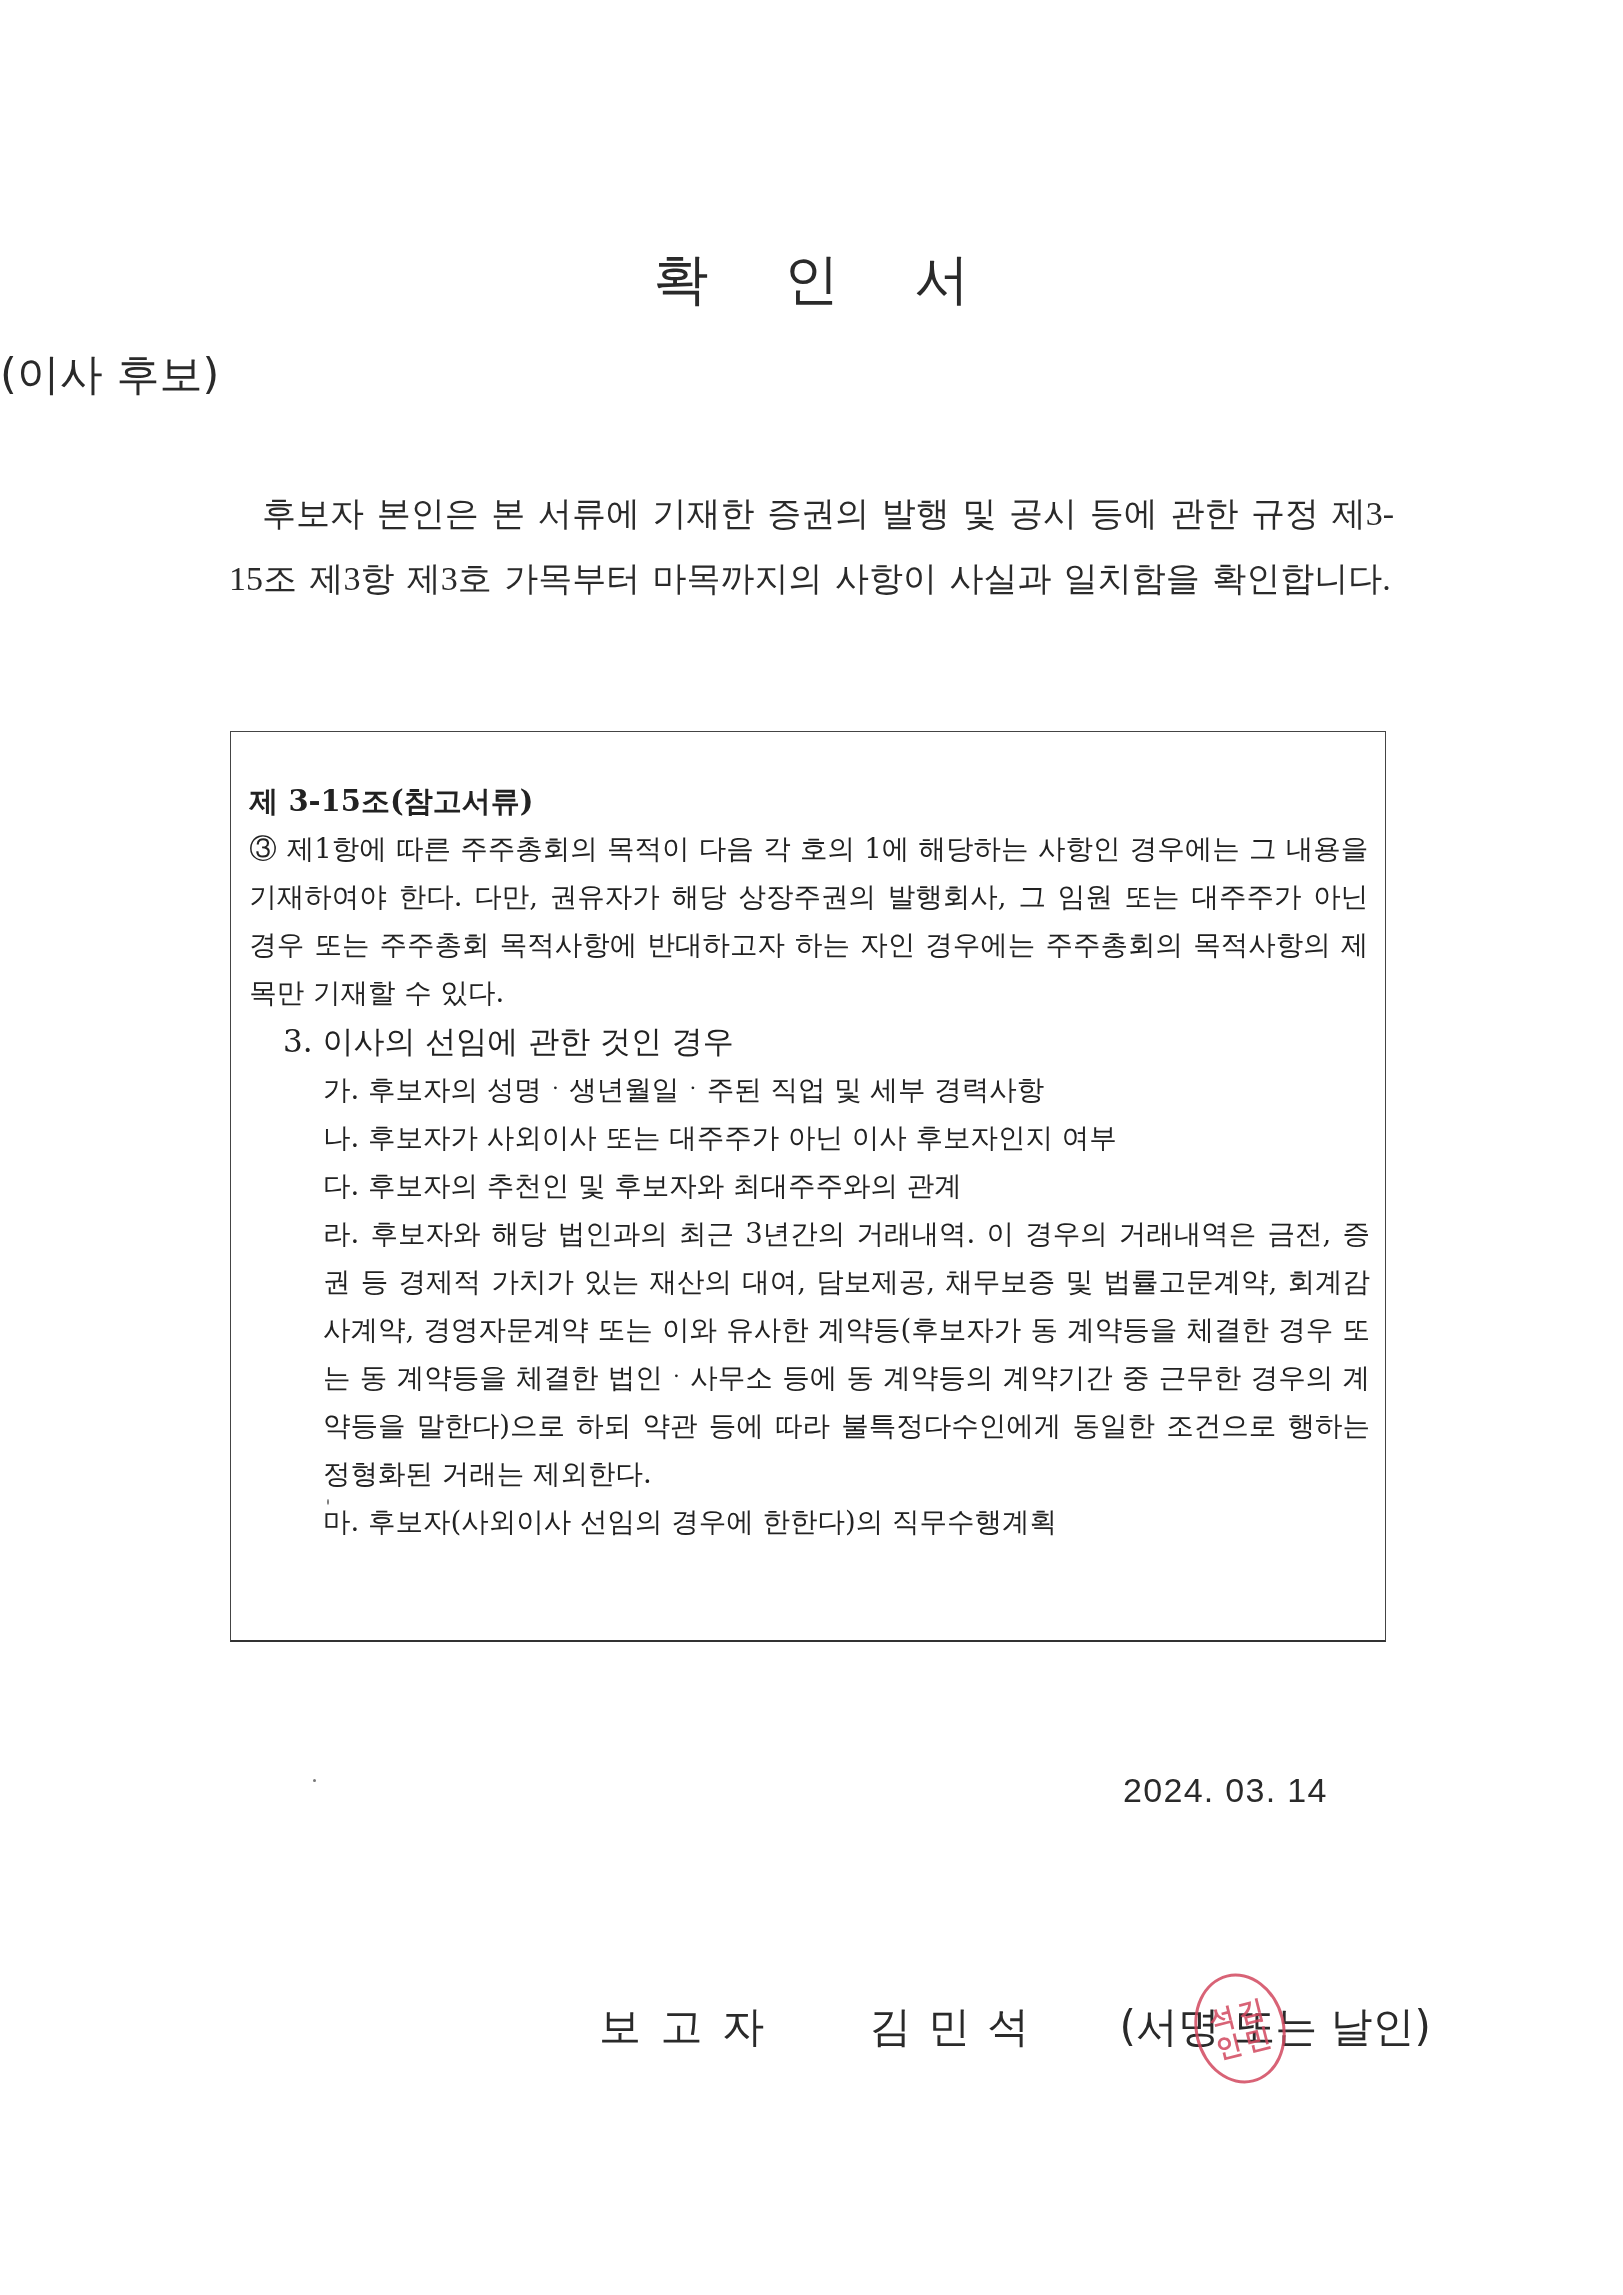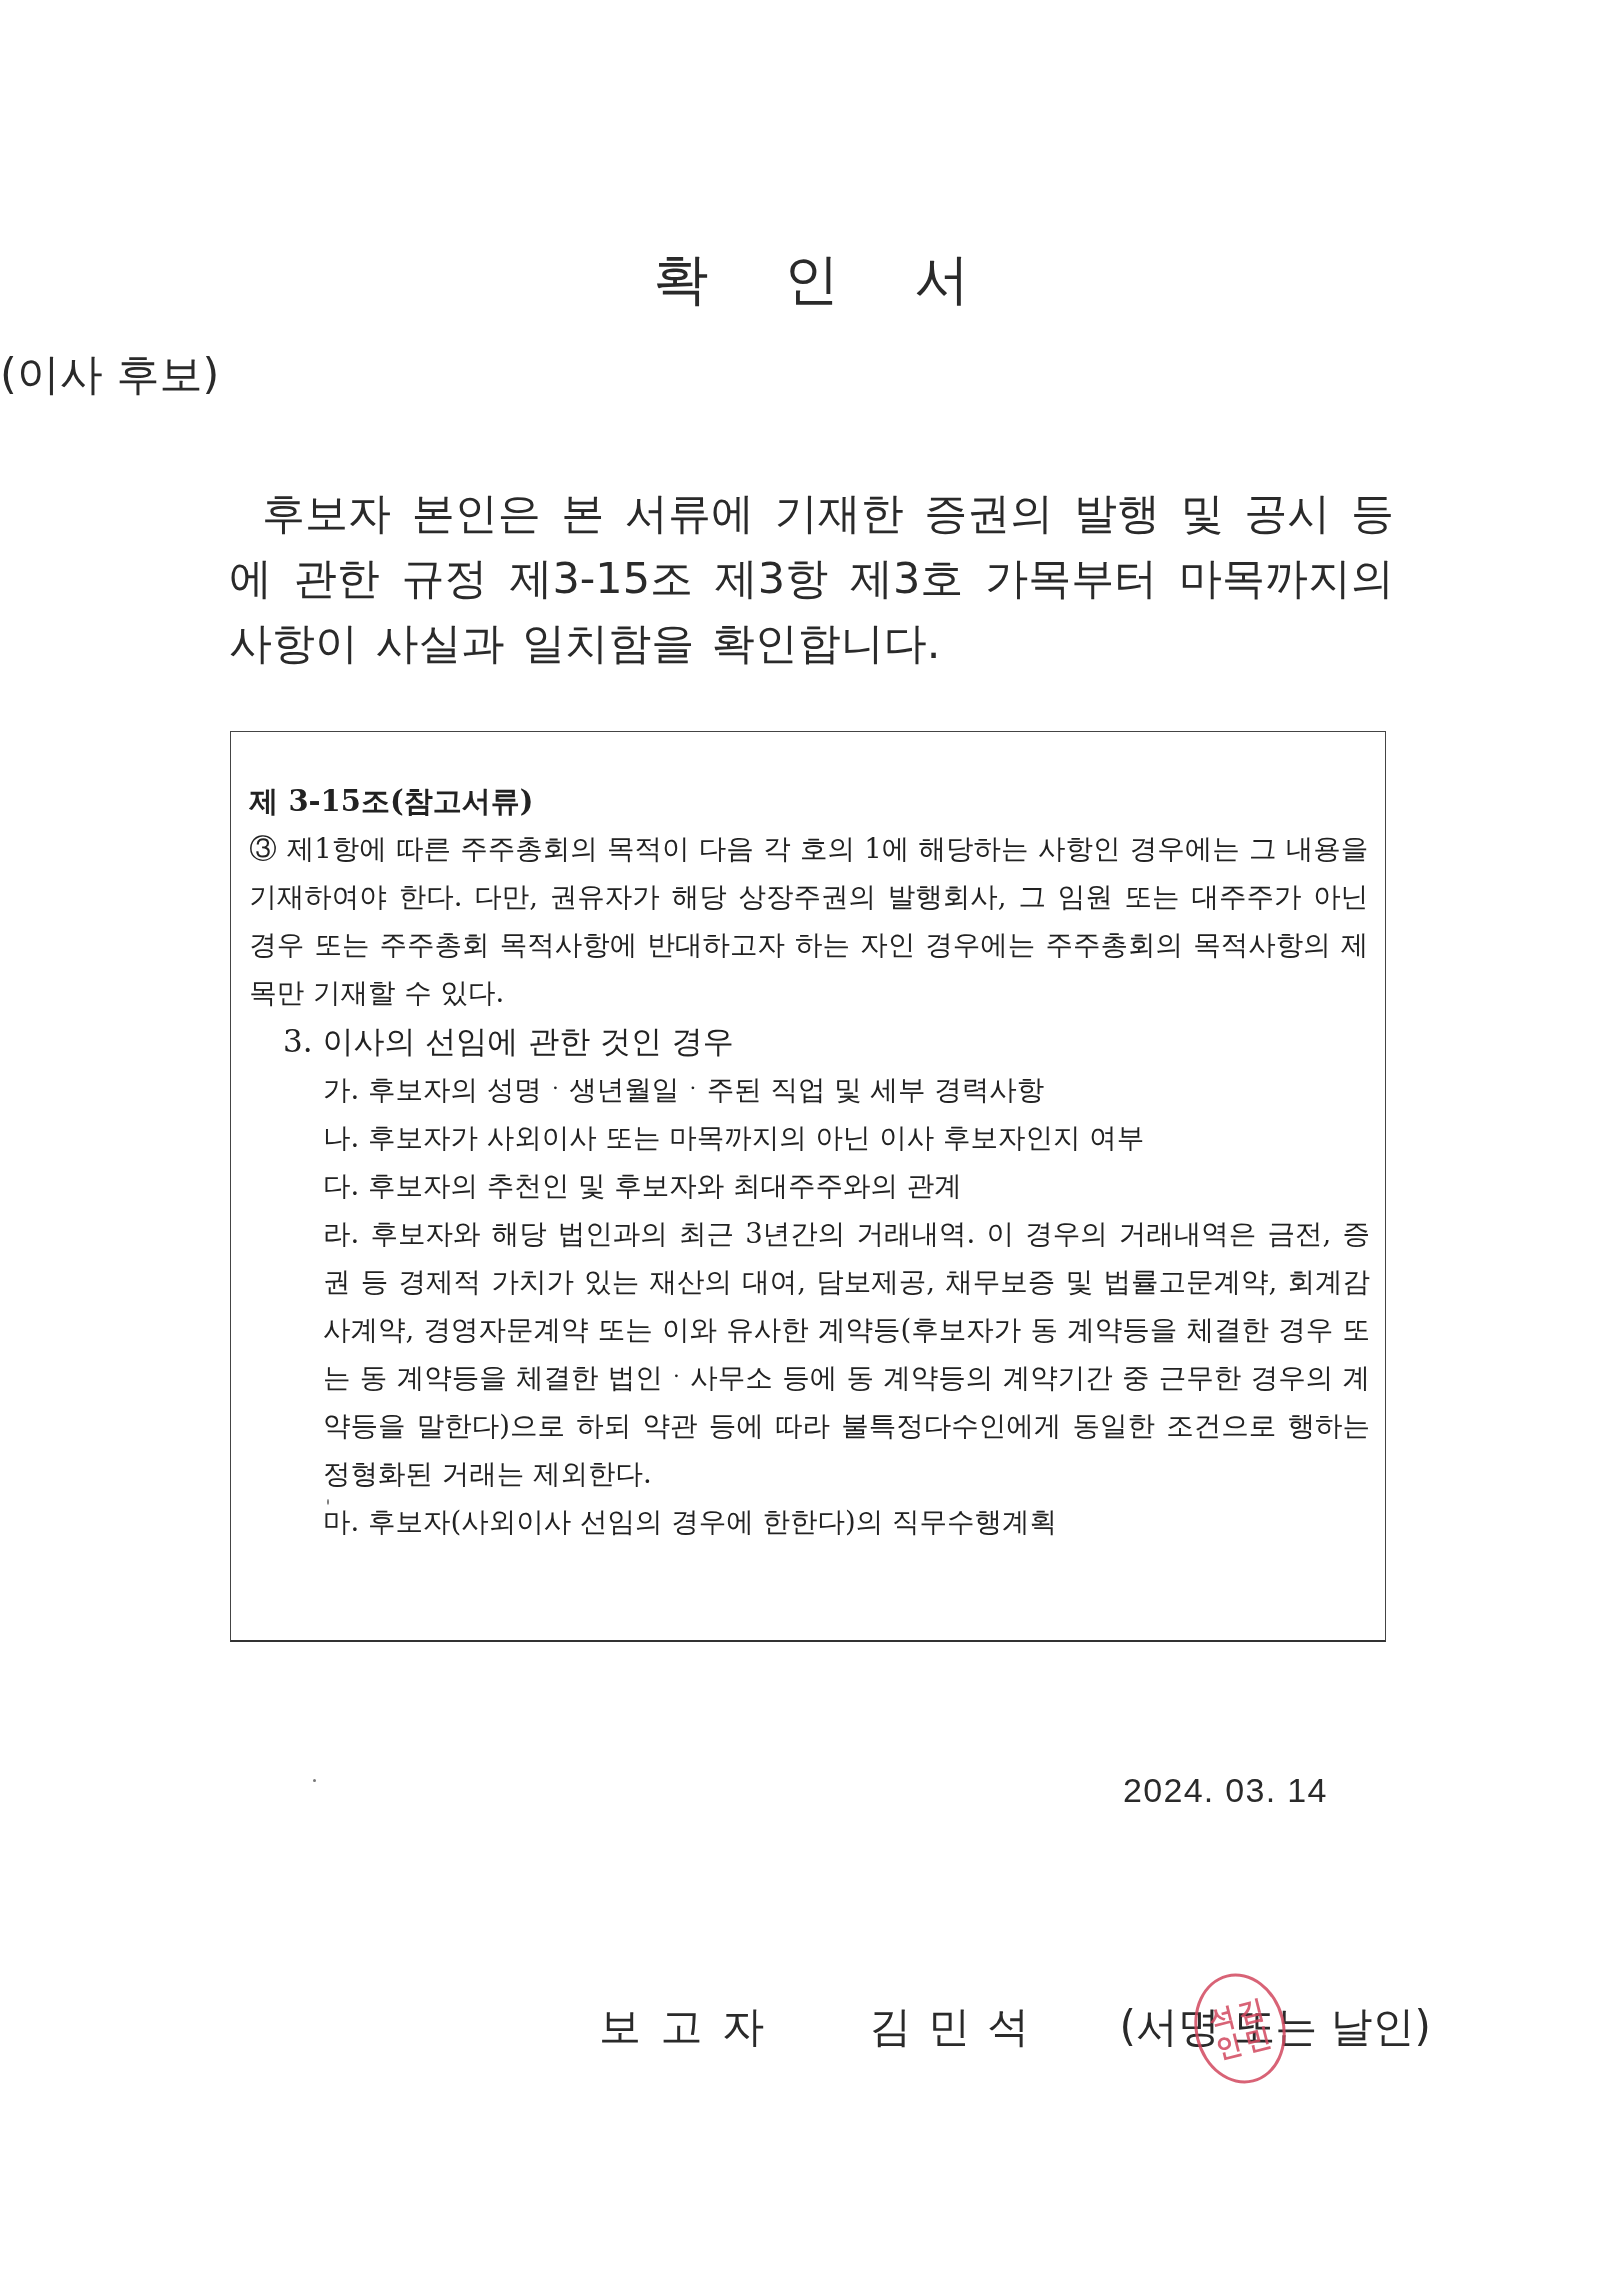--- a/index.html
+++ b/index.html
@@ -11,22 +11,22 @@
     position: absolute; left: 0; width: 1623px; top: 252px;
     text-align: center; font-size: 55px; letter-spacing: 29px; line-height: 1;
     padding-left: 29px; box-sizing: border-box;
   }
   .subtitle {
     position: absolute; left: 0; width: 1623px; top: 353px;
     text-align: left; font-size: 43px; line-height: 1;
   }
   .intro {
     position: absolute; left: 229px; width: 1165px; top: 481px;
-    font-size: 43px; line-height: 65px; text-align: justify;
-    text-indent: 33px; word-spacing: 3.9px;
+    font-size: 34px; line-height: 65px; text-align: justify;
+    text-indent: 33px; word-spacing: 3.9px; font-family: Liberation Serif, serif;
   }
   .ref-box {
     position: absolute; left: 230px; top: 731px; width: 1156px; height: 911px;
     border: 1.3px solid #444; border-bottom: 2.6px solid #333; box-sizing: border-box;
     font-family: "DejaVu Serif", "Liberation Serif", serif; color: #222;
   }
   .ref-box .heading {
     position: absolute; left: 18.3px; top: 50px; font-size: 29px; font-weight: bold;
   }
   .ref-box .para {
@@ -70,21 +70,21 @@
 <div class="subtitle">(이사 후보)</div>
 
 <div class="intro">후보자 본인은 본 서류에 기재한 증권의 발행 및 공시 등에 관한 규정 제3-15조 제3항 제3호 가목부터 마목까지의 사항이 사실과 일치함을 확인합니다.</div>
 
 <div class="ref-box">
   <div class="heading">제 3-15조(참고서류)</div>
   <div class="para">③ 제1항에 따른 주주총회의 목적이 다음 각 호의 1에 해당하는 사항인 경우에는 그 내용을 기재하여야 한다. 다만, 권유자가 해당 상장주권의 발행회사, 그 임원 또는 대주주가 아닌 경우 또는 주주총회 목적사항에 반대하고자 하는 자인 경우에는 주주총회의 목적사항의 제목만 기재할 수 있다.</div>
   <div class="item3">3. 이사의 선임에 관한 것인 경우</div>
   <div class="subitems">
     <p class="subitem">가. 후보자의 성명ㆍ생년월일ㆍ주된 직업 및 세부 경력사항</p>
-    <p class="subitem">나. 후보자가 사외이사 또는 마목까지의 아닌 이사 후보자인지 여부</p>
+    <p class="subitem">나. 후보자가 사외이사 또는 대주주가 아닌 이사 후보자인지 여부</p>
     <p class="subitem">다. 후보자의 추천인 및 후보자와 최대주주와의 관계</p>
     <p class="subitem">라. 후보자와 해당 법인과의 최근 3년간의 거래내역. 이 경우의 거래내역은 금전, 증권 등 경제적 가치가 있는 재산의 대여, 담보제공, 채무보증 및 법률고문계약, 회계감사계약, 경영자문계약 또는 이와 유사한 계약등(후보자가 동 계약등을 체결한 경우 또는 동 계약등을 체결한 법인ㆍ사무소 등에 동 계약등의 계약기간 중 근무한 경우의 계약등을 말한다)으로 하되 약관 등에 따라 불특정다수인에게 동일한 조건으로 행하는 정형화된 거래는 제외한다.</p>
     <p class="subitem">마. 후보자(사외이사 선임의 경우에 한한다)의 직무수행계획</p>
   </div>
 </div>
 
 <div class="date">2024. 03. 14</div>
 
 <div class="signature">
   <span class="label">보고자</span>

